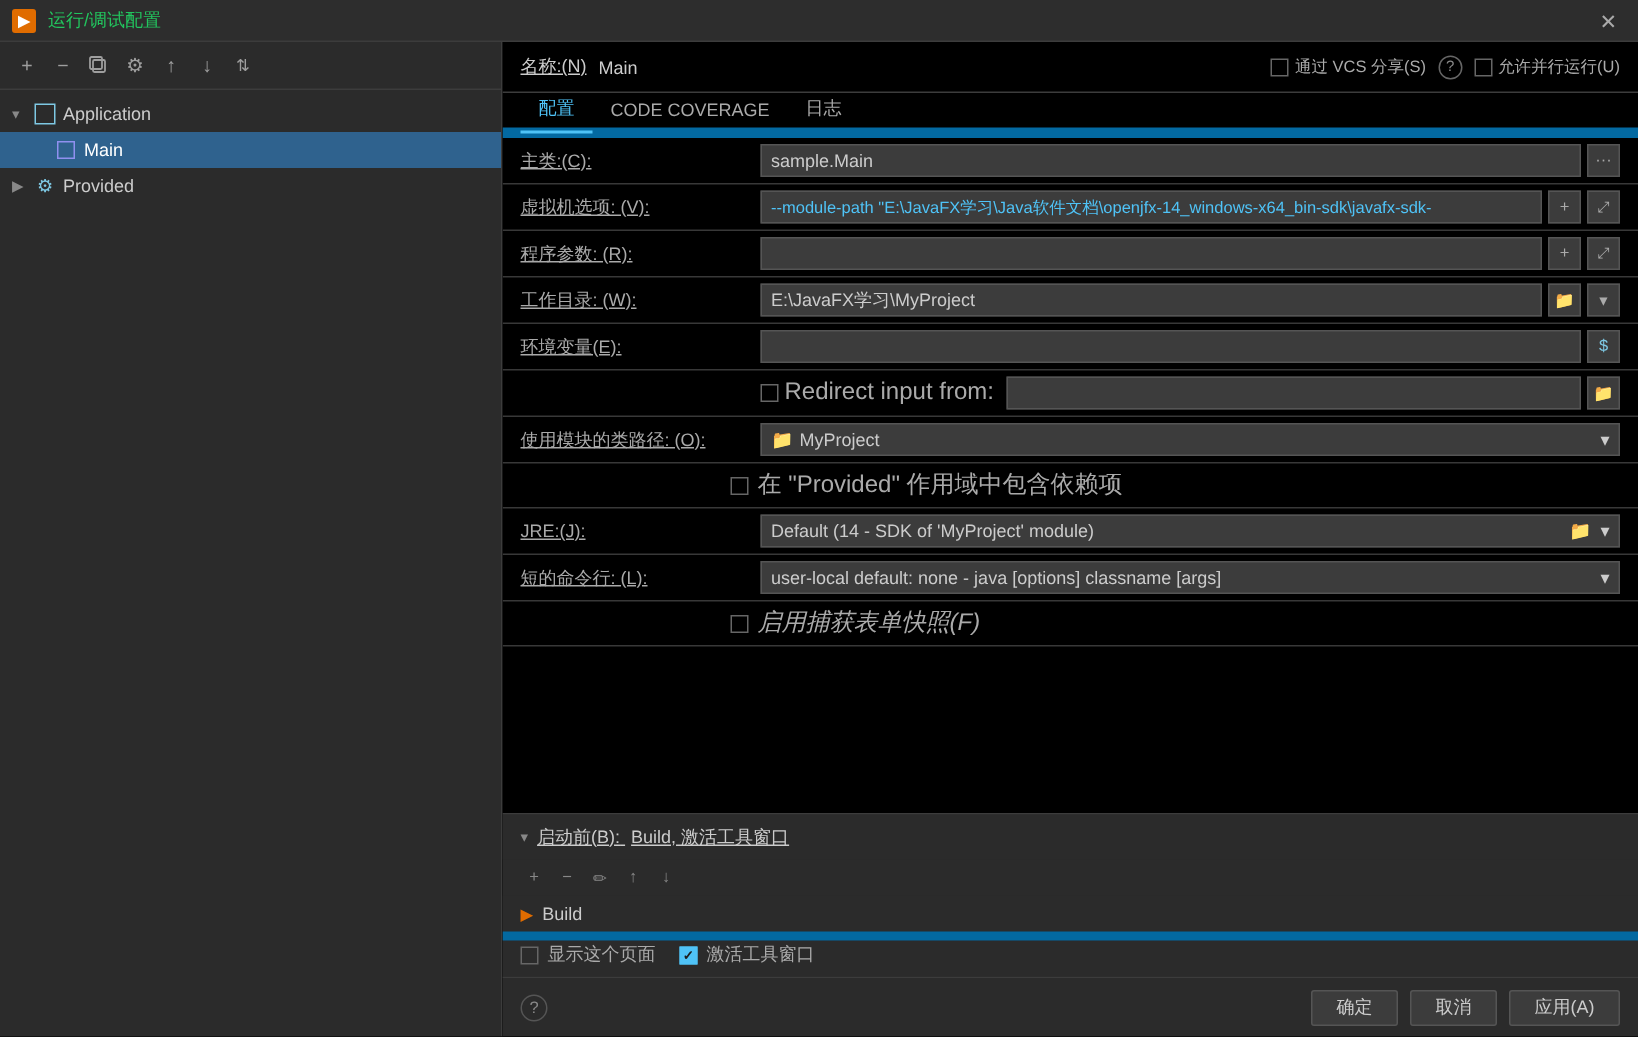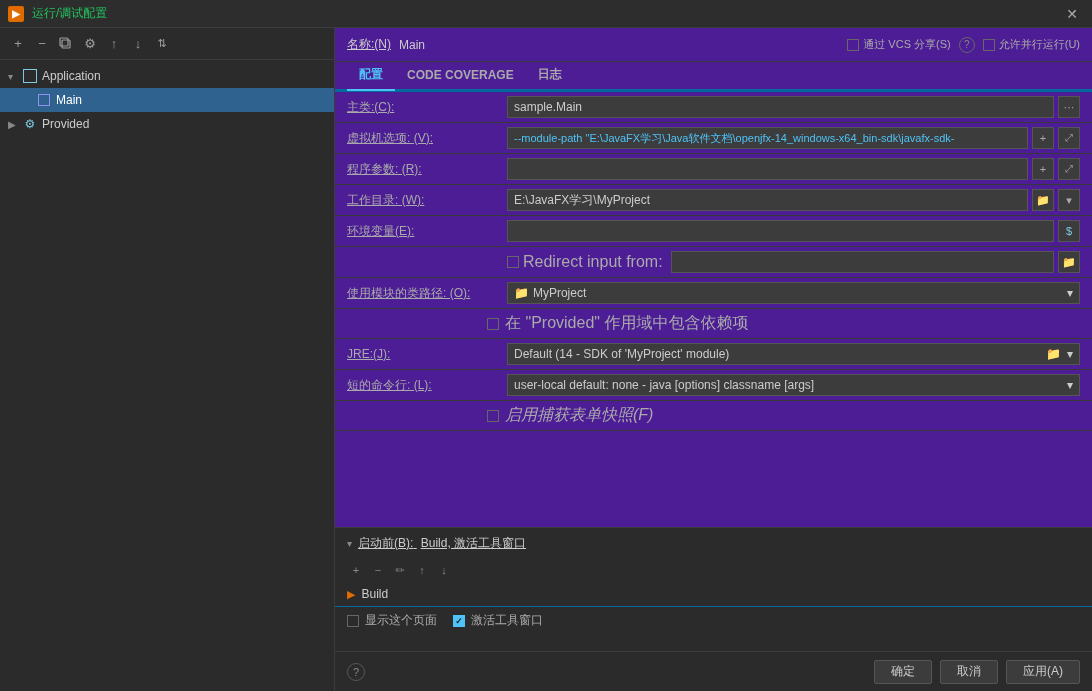--- a/index.html
+++ b/index.html
@@ -129,21 +129,21 @@
       height: 12px;
       border: 1px solid #9090f0;
       background: transparent;
     }
 
     
     .right-panel {
       flex: 1;
       display: flex;
       flex-direction: column;
-      background: #4c1d95;
+      background: #000000;
       overflow: hidden;
     }
 
     
     .header-row {
       display: flex;
       align-items: center;
       padding: 6px 12px;
       border-bottom: 1px solid #3c3c3c;
       height: 34px;
@@ -184,26 +184,25 @@
       justify-content: center;
       font-size: 10px;
       color: #888;
       cursor: pointer;
     }
 
     
     .tabs-row {
       display: flex;
       align-items: center;
-      border-bottom: 3px solid #0369a1;
+      border-bottom: 7px solid #0369a1;
       height: 30px;
       flex-shrink: 0;
       padding: 0 12px;
       gap: 0;
-      font-weight: bold;
     }
     .tab {
       padding: 0 12px;
       height: 30px;
       display: flex;
       align-items: center;
       cursor: pointer;
       color: #aaa;
       font-size: 12px;
       border-bottom: 2px solid transparent;
@@ -365,23 +364,23 @@
       gap: 6px;
       height: 24px;
       background: #2b2b2b;
     }
     .build-arrow { color: #e06c00; font-size: 11px; }
     .build-label { color: #ccc; font-size: 12px; }
 
     .bottom-bar {
       display: flex;
       align-items: flex-end;
-      padding: 22px 12px;
+      padding: 6px 12px;
       gap: 8px;
-      border-top: 1px solid #0369a1;
+      border-top: 6px solid #0369a1;
       height: 30px;
     }
     .bottom-checkboxes {
       display: flex;
       align-items: center;
       gap: 16px;
       flex: 1;
     }
 
     

